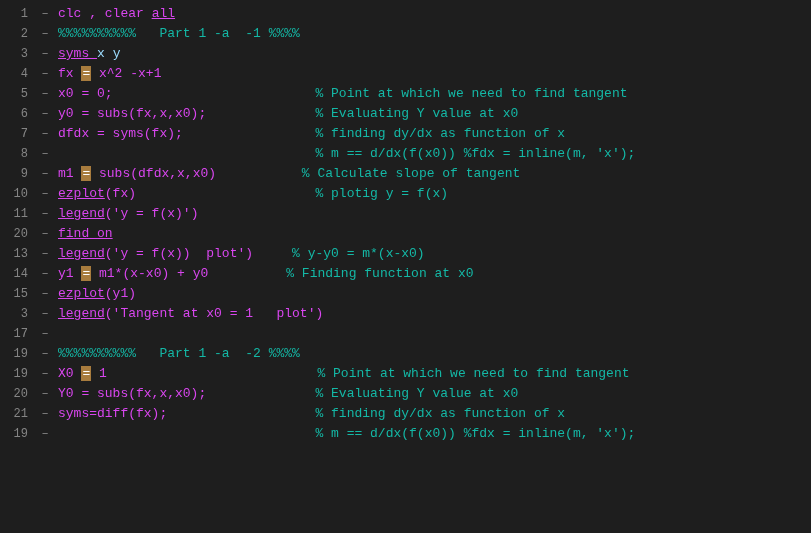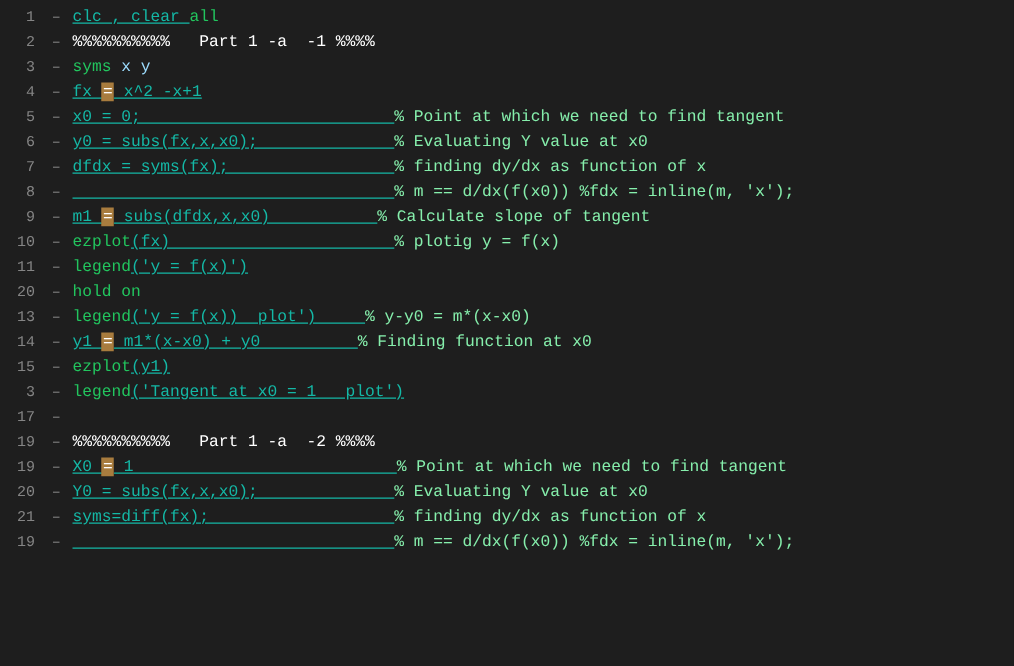--- a/index.html
+++ b/index.html
@@ -42,27 +42,27 @@
       min-width: 14px;
       text-align: center;
       color: #858585;
       font-size: 12px;
     }
     .line-content {
       flex: 1;
       padding-left: 6px;
       white-space: pre;
     }
-    .pct-comment { color: #86efac; }
+    .pct-comment { color: #14b8a6; }
     .sym-x { color: #9cdcfe; }
     .sym-y { color: #9cdcfe; }
-    .str-green { color: #22c55e; }
+    .str-green { color: #d946ef; text-decoration: underline; }
     .highlight-eq { background: #a87c3e; color: #ffffff; padding: 0 1px; }
-    .part-green { color: #ffffff; }
-    .plain { color: #14b8a6; text-decoration: underline; }
+    .part-green { color: #14b8a6; }
+    .plain { color: #d946ef; }
   </style>
 </head>
 <body>
 
 <div class="editor">
   <div class="code-area" id="code-area">
   <div class="line">
         <span class="line-number">1</span>
         <span class="line-dash">–</span>
         <span class="line-content"><span class="plain">clc , clear </span><span class="str-green">all</span></span>
@@ -113,21 +113,21 @@
         <span class="line-content"><span class="str-green">ezplot</span><span class="plain">(fx)                       </span><span class="pct-comment">% plotig y = f(x)</span></span>
       </div>
       <div class="line">
         <span class="line-number">11</span>
         <span class="line-dash">–</span>
         <span class="line-content"><span class="str-green">legend</span><span class="plain">('y = f(x)')</span></span>
       </div>
       <div class="line">
         <span class="line-number">20</span>
         <span class="line-dash">–</span>
-        <span class="line-content"><span class="str-green">hold </span><span class="str-green">on</span></span>
+        <span class="line-content"><span class="str-green">find </span><span class="str-green">on</span></span>
       </div>
       <div class="line">
         <span class="line-number">13</span>
         <span class="line-dash">–</span>
         <span class="line-content"><span class="str-green">legend</span><span class="plain">('y = f(x))  plot')     </span><span class="pct-comment">% y-y0 = m*(x-x0)</span></span>
       </div>
       <div class="line">
         <span class="line-number">14</span>
         <span class="line-dash">–</span>
         <span class="line-content"><span class="plain">y1 </span><span class="highlight-eq">=</span><span class="plain"> m1*(x-x0) + y0          </span><span class="pct-comment">% Finding function at x0</span></span>

